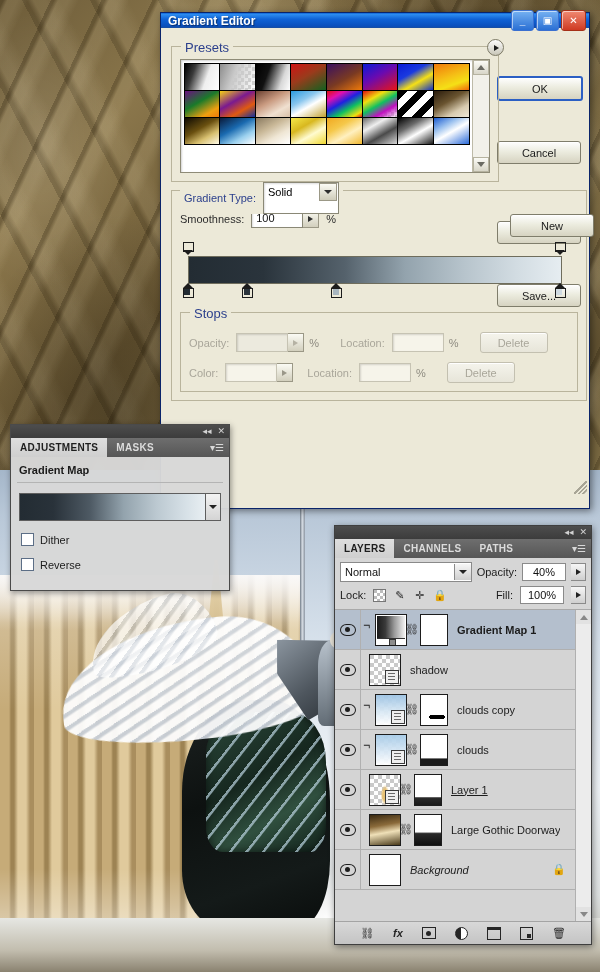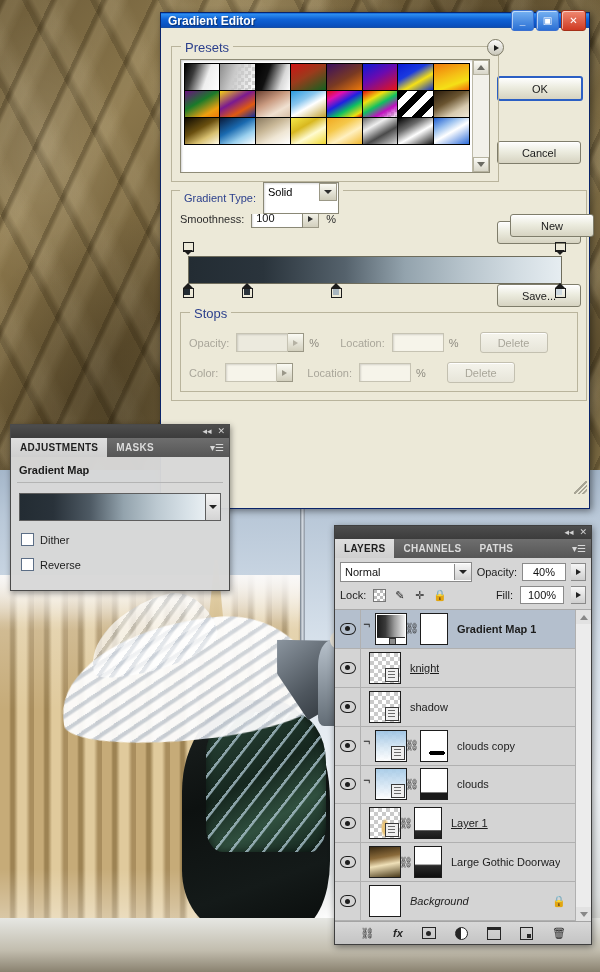--- a/index.html
+++ b/index.html
@@ -600,32 +600,20 @@
         <div class="layer-row">
           <div class="eyecol">
             <span class="eye">
               <b></b>
             </span>
           </div>
           <div style="width: 6px;"></div>
           <div class="thumb checker">
             <div class="doc"></div>
           </div>
-          <div class="layer-name underline">knight</div>
-        </div>
-        <div class="layer-row">
-          <div class="eyecol">
-            <span class="eye">
-              <b></b>
-            </span>
-          </div>
-          <div style="width: 6px;"></div>
-          <div class="thumb checker">
-            <div class="doc"></div>
-          </div>
           <div class="layer-name">shadow</div>
         </div>
         <div class="layer-row">
           <div class="eyecol">
             <span class="eye">
               <b></b>
             </span>
           </div>
           <div class="clip" style="transform: scaleX(-1);">⌐</div>
           <div class="thumb checker">

